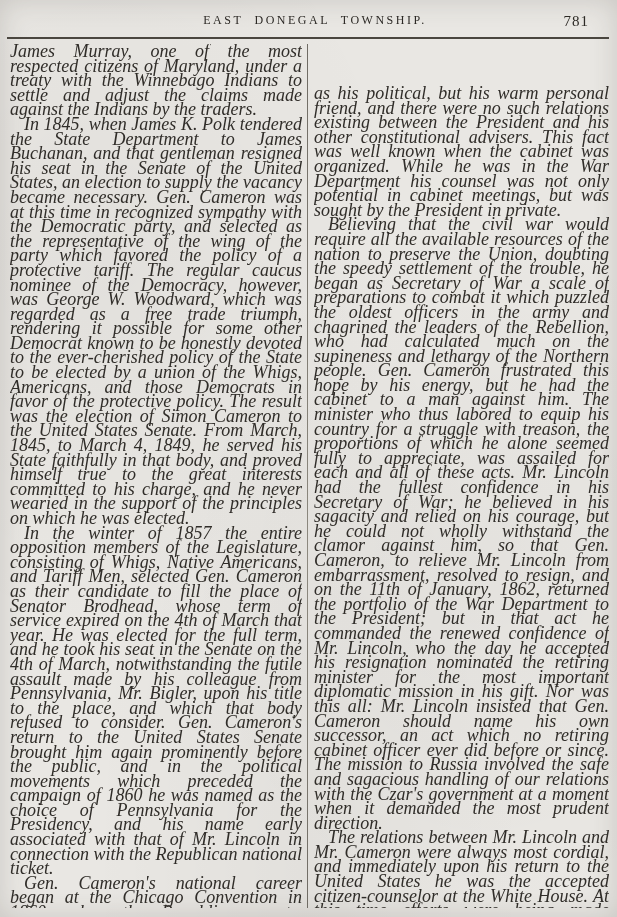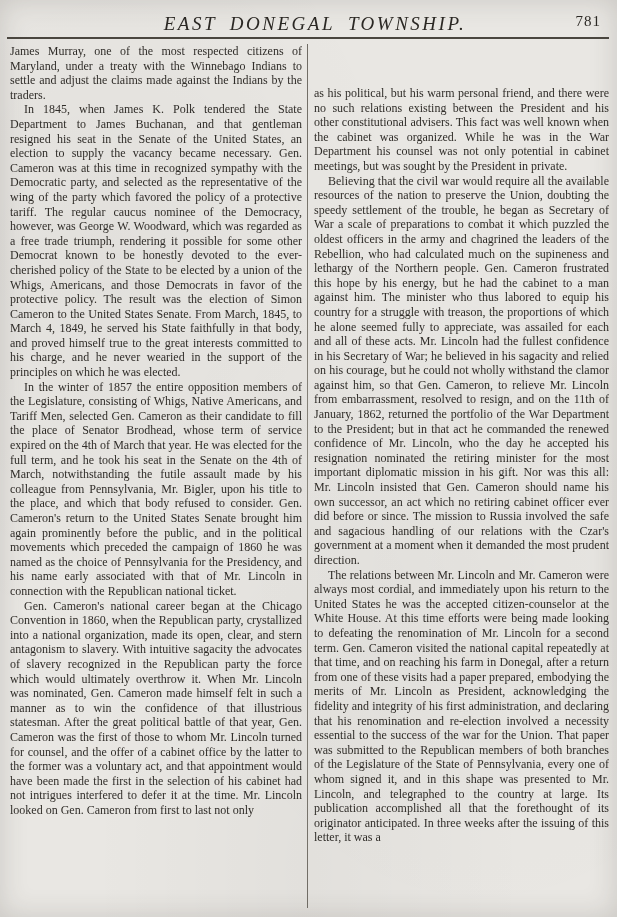--- a/index.html
+++ b/index.html
@@ -16,47 +16,47 @@
     background:
       radial-gradient(ellipse at 18% 28%, rgba(0,0,0,0.03), transparent 42%),
       radial-gradient(ellipse at 78% 62%, rgba(0,0,0,0.025), transparent 45%),
       radial-gradient(ellipse at 50% 95%, rgba(0,0,0,0.03), transparent 50%),
       #e9e7e3;
     box-shadow: inset 0 0 28px rgba(60,55,48,0.18);
   }
   .running-head{
     position:absolute;top:13px;left:13px;right:0;
     text-align:center;
-    font-size:19px;
+    font-size:12px;
     letter-spacing:2.5px;
     word-spacing:6px;
     color:#2b2824;
-    font-style:italic;
   }
   .page-number{
-    position:absolute;top:13px;right:16px;
+    position:absolute;top:13px;right:28px;
     font-size:15px;
     letter-spacing:1px;
     color:#2b2824;
   }
   .head-rule{
     position:absolute;top:37px;left:7px;width:602px;height:0;
     border-top:2px solid #4a463f;
   }
   .columns{
     position:absolute;top:44px;left:10px;right:8px;bottom:9px;
     display:flex;
   }
   .text-col{
     text-align:justify;
-    font-size:12px;
+    font-size:18px;
     line-height:14.6px;
     color:#302d29;
     hyphens:auto;
     overflow:hidden;
+    font-style:italic;
   }
   .col-left{flex:0 0 292px;}
   .col-divider{
     flex:0 0 1px;
     margin:0 6px 0 5px;
     background:linear-gradient(180deg,#6f6b64,#8d897f 60%,#6f6b64);
   }
   .col-right{flex:1 1 auto;margin-top:42px;}
   .text-col p{margin:0;text-indent:14px;}
   .text-col p.flush{text-indent:0;}

